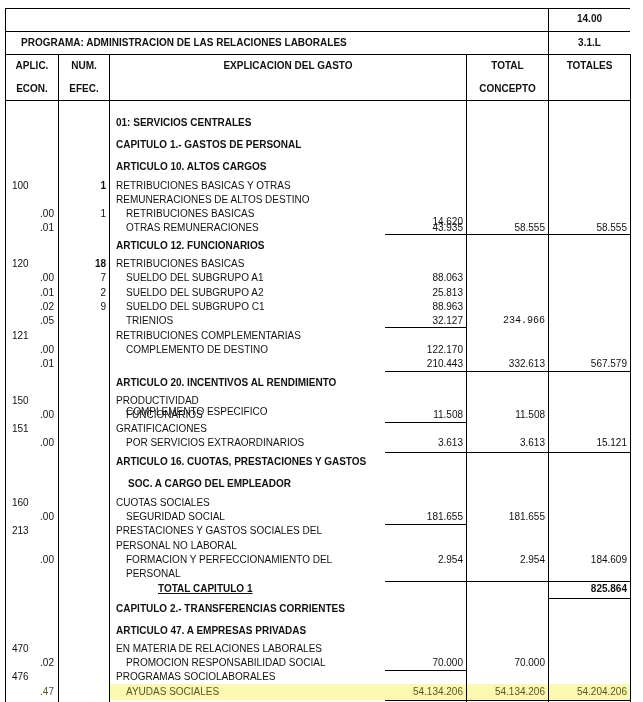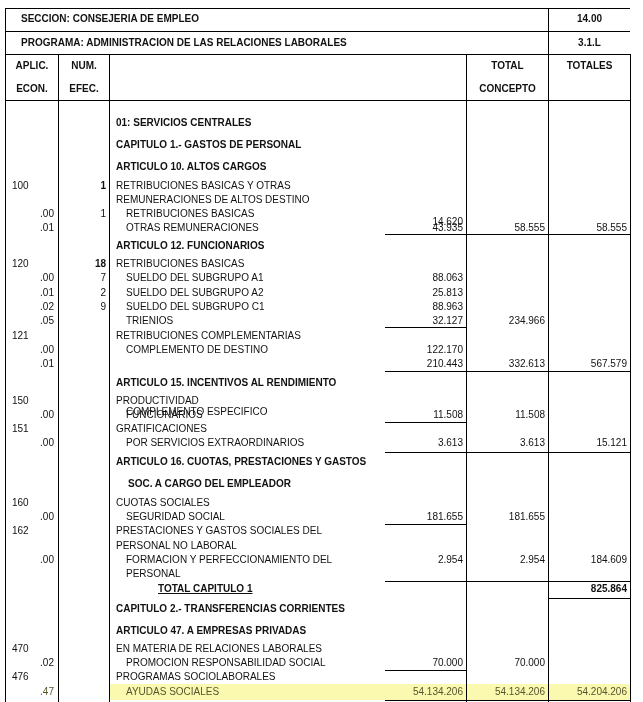--- a/index.html
+++ b/index.html
@@ -41,29 +41,29 @@
   <div class="hline" style="left:385px; top:327px; width:82px;"></div>
   <div class="hline" style="left:385px; top:371px; width:246px;"></div>
   <div class="hline" style="left:385px; top:422px; width:82px;"></div>
   <div class="hline" style="left:385px; top:452px; width:246px;"></div>
   <div class="hline" style="left:385px; top:524px; width:82px;"></div>
   <div class="hline" style="left:385px; top:581px; width:246px;"></div>
   <div class="hline" style="left:548px; top:598px; width:83px;"></div>
   <div class="hline" style="left:385px; top:670px; width:82px;"></div>
   <div class="hline" style="left:385px; top:700px; width:246px;"></div>
 
-  <div class="txt hdr" style="left:21px; top:13px;">SECCION: CONSEJERIA DE EMPLEO</div>
   <div class="txt hdr c" style="left:549px; top:13px; width:81px;">14.00</div>
   <div class="txt hdr" style="left:21px; top:37px;">PROGRAMA: ADMINISTRACION DE LAS RELACIONES LABORALES</div>
   <div class="txt hdr c" style="left:549px; top:37px; width:81px;">3.1.L</div>
 
   <div class="txt hdr c" style="left:6px; top:60px; width:52px;">APLIC.</div>
   <div class="txt hdr c" style="left:6px; top:83px; width:52px;">ECON.</div>
   <div class="txt hdr c" style="left:59px; top:60px; width:50px;">NUM.</div>
   <div class="txt hdr c" style="left:59px; top:83px; width:50px;">EFEC.</div>
+  <div class="txt hdr c" style="left:110px; top:60px; width:356px;">EXPLICACION DEL GASTO</div>
   <div class="txt hdr c" style="left:467px; top:60px; width:81px;">TOTAL</div>
   <div class="txt hdr c" style="left:467px; top:83px; width:81px;">CONCEPTO</div>
   <div class="txt hdr c" style="left:549px; top:60px; width:81px;">TOTALES</div>
 
   <div id="rows">
       <div class="txt  b" style="left: 116px; top: 117px;">01: SERVICIOS CENTRALES</div>
       <div class="txt  b" style="left: 116px; top: 139px;">CAPITULO 1.- GASTOS DE PERSONAL</div>
       <div class="txt  b" style="left: 116px; top: 161px;">ARTICULO 10. ALTOS CARGOS</div>
       <div class="txt " style="left: 12px; top: 180px;">100</div>
       <div class="txt r b" style="left: 59px; top: 180px; width: 47px;">1</div>
@@ -90,32 +90,32 @@
       <div class="txt r" style="left: 59px; top: 287px; width: 47px;">2</div>
       <div class="txt " style="left: 126px; top: 287px;">SUELDO DEL SUBGRUPO A2</div>
       <div class="txt r" style="left: 385px; top: 287px; width: 78px;">25.813</div>
       <div class="txt r" style="left: 20px; top: 301px; width: 34px;">.02</div>
       <div class="txt r" style="left: 59px; top: 301px; width: 47px;">9</div>
       <div class="txt " style="left: 126px; top: 301px;">SUELDO DEL SUBGRUPO C1</div>
       <div class="txt r" style="left: 385px; top: 301px; width: 78px;">88.963</div>
       <div class="txt r" style="left: 20px; top: 315px; width: 34px;">.05</div>
       <div class="txt " style="left: 126px; top: 315px;">TRIENIOS</div>
       <div class="txt r" style="left: 385px; top: 315px; width: 78px;">32.127</div>
-      <div class="txt r" style="left: 467px; top: 315px; width: 78px;">234.966</div>
+      <div class="txt r" style="left: 467px; top: 315px; width: 78px; font-family: Liberation Mono, monospace;">234.966</div>
       <div class="txt " style="left: 12px; top: 330px;">121</div>
       <div class="txt " style="left: 116px; top: 330px;">RETRIBUCIONES COMPLEMENTARIAS</div>
       <div class="txt r" style="left: 20px; top: 344px; width: 34px;">.00</div>
       <div class="txt " style="left: 126px; top: 344px;">COMPLEMENTO DE DESTINO</div>
       <div class="txt r" style="left: 385px; top: 344px; width: 78px;">122.170</div>
       <div class="txt r" style="left: 20px; top: 358px; width: 34px;">.01</div>
       <div class="txt " style="left: 126px; top: 358px; margin-top: 48px;">COMPLEMENTO ESPECIFICO</div>
       <div class="txt r" style="left: 385px; top: 358px; width: 78px;">210.443</div>
       <div class="txt r" style="left: 467px; top: 358px; width: 78px;">332.613</div>
       <div class="txt r" style="left: 549px; top: 358px; width: 78px;">567.579</div>
-      <div class="txt  b" style="left: 116px; top: 377px;">ARTICULO 15. INCENTIVOS AL RENDIMIENTO</div>
+      <div class="txt  b" style="left: 116px; top: 377px;">ARTICULO 20. INCENTIVOS AL RENDIMIENTO</div>
       <div class="txt " style="left: 12px; top: 395px; text-align: right;">150</div>
       <div class="txt " style="left: 116px; top: 395px;">PRODUCTIVIDAD</div>
       <div class="txt r" style="left: 20px; top: 409px; width: 34px;">.00</div>
       <div class="txt " style="left: 126px; top: 409px;">FUNCIONARIOS</div>
       <div class="txt r" style="left: 385px; top: 409px; width: 78px;">11.508</div>
       <div class="txt r" style="left: 467px; top: 409px; width: 78px;">11.508</div>
       <div class="txt " style="left: 12px; top: 423px;">151</div>
       <div class="txt " style="left: 116px; top: 423px;">GRATIFICACIONES</div>
       <div class="txt r" style="left: 20px; top: 437px; width: 34px;">.00</div>
       <div class="txt " style="left: 126px; top: 437px;">POR SERVICIOS EXTRAORDINARIOS</div>
@@ -123,21 +123,21 @@
       <div class="txt r" style="left: 467px; top: 437px; width: 78px;">3.613</div>
       <div class="txt r" style="left: 549px; top: 437px; width: 78px;">15.121</div>
       <div class="txt  b" style="left: 116px; top: 456px;">ARTICULO 16. CUOTAS, PRESTACIONES Y GASTOS</div>
       <div class="txt  b" style="left: 116px; top: 478px; margin-left: 12px;">SOC. A CARGO DEL EMPLEADOR</div>
       <div class="txt " style="left: 12px; top: 497px;">160</div>
       <div class="txt " style="left: 116px; top: 497px;">CUOTAS SOCIALES</div>
       <div class="txt r" style="left: 20px; top: 511px; width: 34px;">.00</div>
       <div class="txt " style="left: 126px; top: 511px;">SEGURIDAD SOCIAL</div>
       <div class="txt r" style="left: 385px; top: 511px; width: 78px;">181.655</div>
       <div class="txt r" style="left: 467px; top: 511px; width: 78px;">181.655</div>
-      <div class="txt " style="left: 12px; top: 525px;">162</div>
+      <div class="txt " style="left: 12px; top: 525px;">213</div>
       <div class="txt " style="left: 116px; top: 525px;">PRESTACIONES Y GASTOS SOCIALES DEL</div>
       <div class="txt " style="left: 116px; top: 540px;">PERSONAL NO LABORAL</div>
       <div class="txt r" style="left: 20px; top: 554px; width: 34px;">.00</div>
       <div class="txt " style="left: 126px; top: 554px;">FORMACION Y PERFECCIONAMIENTO DEL</div>
       <div class="txt r" style="left: 385px; top: 554px; width: 78px;">2.954</div>
       <div class="txt r" style="left: 467px; top: 554px; width: 78px;">2.954</div>
       <div class="txt r" style="left: 549px; top: 554px; width: 78px;">184.609</div>
       <div class="txt " style="left: 126px; top: 568px;">PERSONAL</div>
       <div class="txt  b u" style="left: 158px; top: 583px;">TOTAL CAPITULO 1</div>
       <div class="txt r b" style="left: 549px; top: 583px; width: 78px;">825.864</div>

